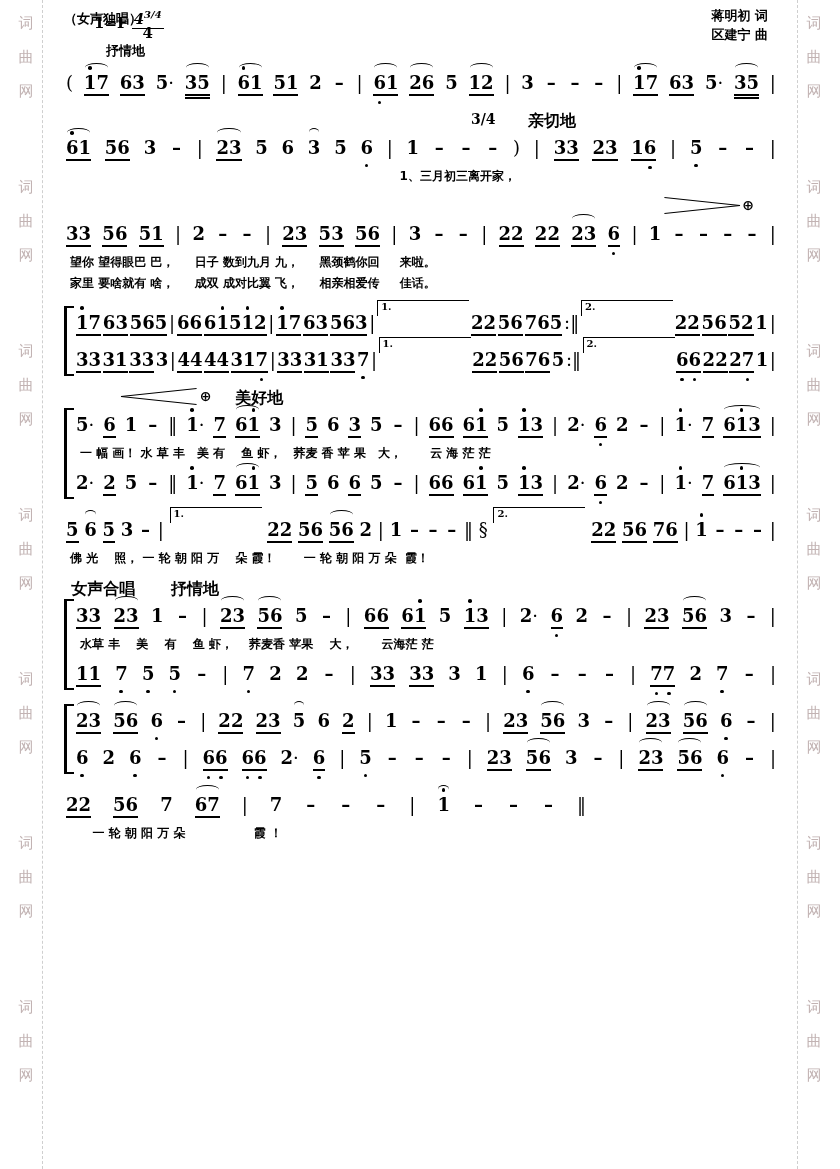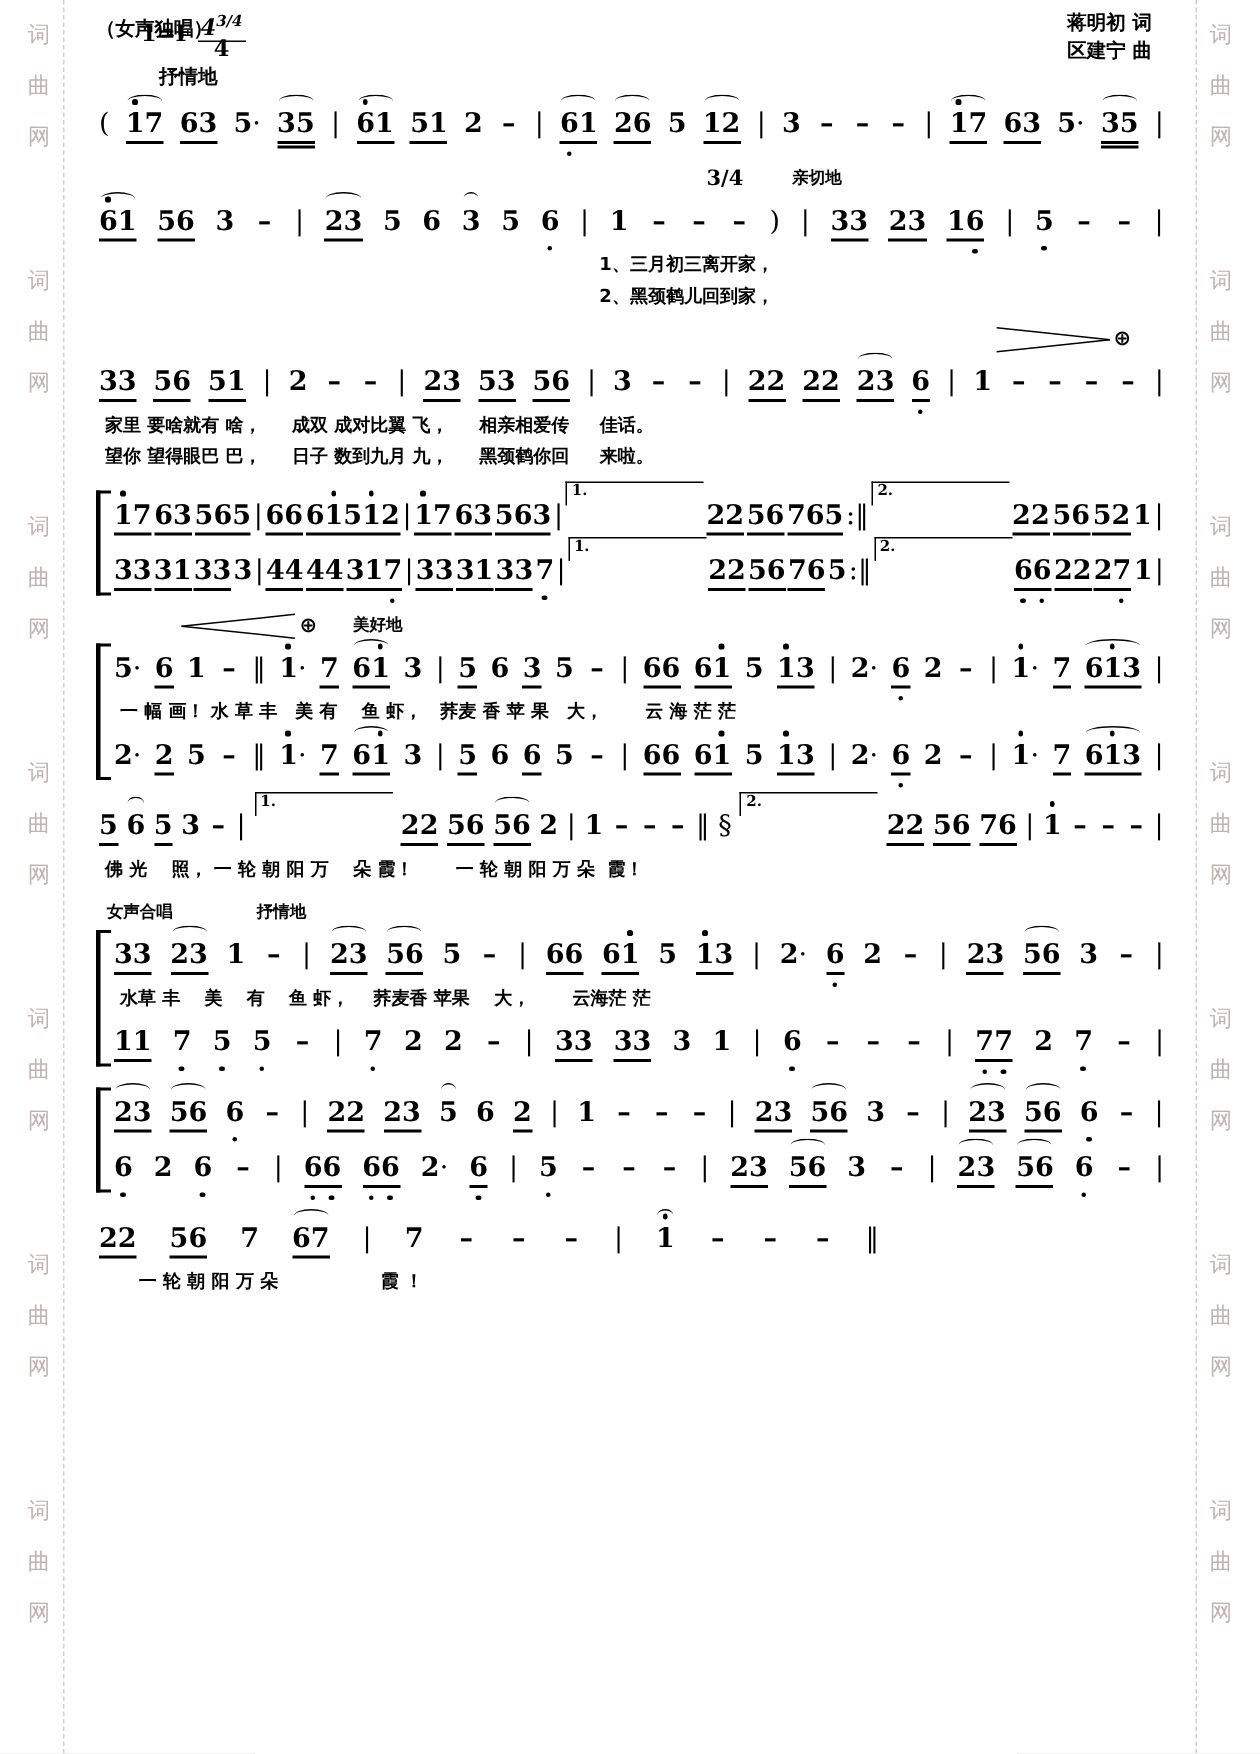--- a/index.html
+++ b/index.html
@@ -19,21 +19,21 @@
   .hdr{position:relative;height:58px;margin-top:6px;font-size:14px;}
   .keyblock{position:absolute;left:30px;top:2px;font-family:"DejaVu Serif",serif;font-size:15px;font-weight:bold;}
   .meter{display:inline-block;vertical-align:middle;text-align:center;margin-left:4px;line-height:14px;}
   .meter .top{border-bottom:1.5px solid #000;padding:0 2px;font-style:italic;}
   .tempo1{position:absolute;left:42px;top:36px;font-size:13px;font-weight:bold;}
   .subtitle{position:absolute;left:0;right:0;top:4px;font-size:13px;font-weight:bold;}
   .credits{position:absolute;right:10px;top:0;text-align:left;font-size:13px;font-weight:bold;line-height:19px;}
   
   .system{position:relative;margin-bottom:10px;}
   .annrow{position:relative;height:18px;}
-  .ann{position:absolute;font-size:11px;font-weight:bold;white-space:nowrap;}
+  .ann{position:absolute;font-size:16px;font-weight:bold;white-space:nowrap;}
   .ann.meter2{font-family:"DejaVu Serif",serif;font-size:14px;}
   .ann.sym{font-size:14px;}
   .hp{position:absolute;width:76px;height:12px;top:2px;}
   .hp:before,.hp:after{content:"";position:absolute;left:0;right:0;top:50%;border-top:1.2px solid #000;}
   .hp.right:before{transform-origin:100% 50%;transform:rotate(6deg);}
   .hp.right:after{transform-origin:100% 50%;transform:rotate(-6deg);}
   .hp.left:before{transform-origin:0 50%;transform:rotate(6deg);}
   .hp.left:after{transform-origin:0 50%;transform:rotate(-6deg);}
   .voices{position:relative;}
   .voices.bracket{padding-left:10px;}
@@ -215,21 +215,20 @@
               <span class="tok"><span class="u1"><span class="nch">3</span><span class="nch">3</span></span></span>
               <span class="tok"><span class="u1"><span class="nch">2</span><span class="nch">3</span></span></span>
               <span class="tok"><span class="u1"><span class="nch">1</span><span class="nch">6<i class="db"></i></span></span></span>
               <span class="tok"><span class="nch sym">|</span></span>
               <span class="tok"><span class="nch">5<i class="db"></i></span></span>
               <span class="tok"><span class="nch dash">–</span></span>
               <span class="tok"><span class="nch dash">–</span></span>
               <span class="tok"><span class="nch sym">|</span></span>
             </div>
             <div class="lyr indent">1、三月初三离开家，</div>
-            <div class="lyr indent">2、黑颈鹤儿回到家，</div>
           </div>
         </div>
         <div class="system">
           <div class="annrow">
             <span class="hp right" style="left: 84%;"></span>
             <span class="ann sym" style="left: 95%;">⊕</span>
           </div>
           <div class="voices">
             <div class="mrow">
               <span class="tok"><span class="u1"><span class="nch">3</span><span class="nch">3</span></span></span>
@@ -253,22 +252,22 @@
               <span class="tok arc"><span class="u1"><span class="nch">2</span><span class="nch">3</span></span></span>
               <span class="tok"><span class="u1"><span class="nch">6<i class="db"></i></span></span></span>
               <span class="tok"><span class="nch sym">|</span></span>
               <span class="tok"><span class="nch">1</span></span>
               <span class="tok"><span class="nch dash">–</span></span>
               <span class="tok"><span class="nch dash">–</span></span>
               <span class="tok"><span class="nch dash">–</span></span>
               <span class="tok"><span class="nch dash">–</span></span>
               <span class="tok"><span class="nch sym">|</span></span>
             </div>
+            <div class="lyr">望你 望得眼巴 巴，　  日子 数到九月 九，　  黑颈鹤你回　  来啦。</div>
             <div class="lyr">家里 要啥就有 啥，　  成双 成对比翼 飞，　  相亲相爱传　  佳话。</div>
-            <div class="lyr">望你 望得眼巴 巴，　  日子 数到九月 九，　  黑颈鹤你回　  来啦。</div>
           </div>
         </div>
         <div class="system">
           <div class="voices bracket">
             <div class="mrow">
               <span class="tok"><span class="u1"><span class="nch">1<i class="da"></i></span><span class="nch">7</span></span></span>
               <span class="tok"><span class="u1"><span class="nch">6</span><span class="nch">3</span></span></span>
               <span class="tok"><span class="u1"><span class="nch">5</span><span class="nch">6</span><span class="nch">5</span></span></span>
               <span class="tok"><span class="nch sym">|</span></span>
               <span class="tok"><span class="u1"><span class="nch">6</span><span class="nch">6</span></span></span>

